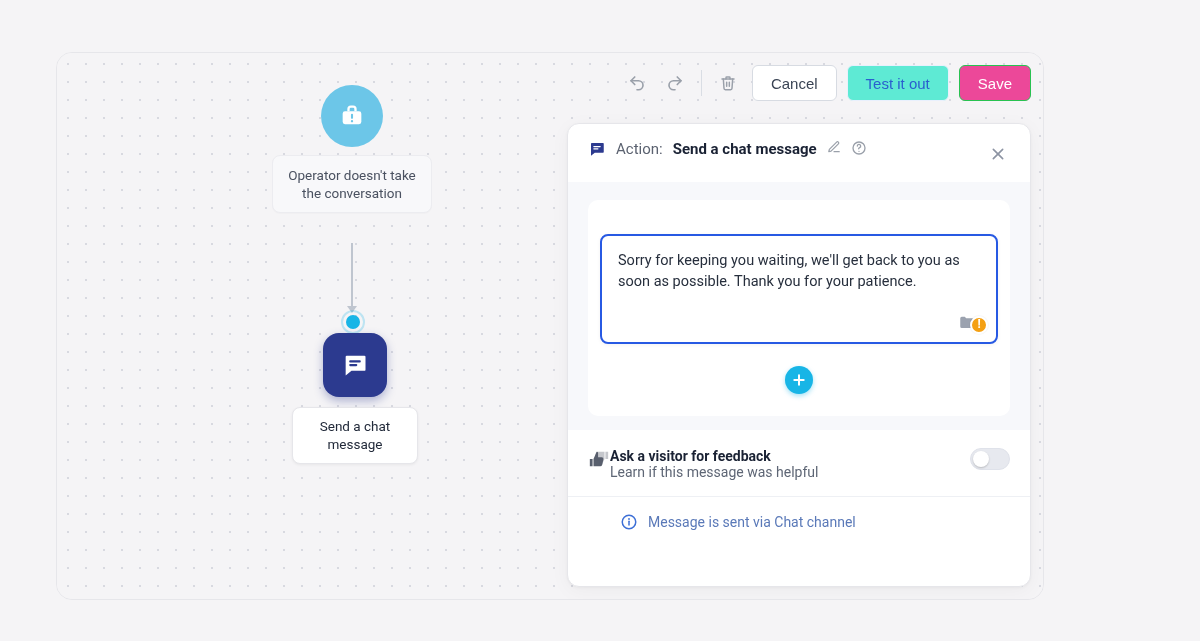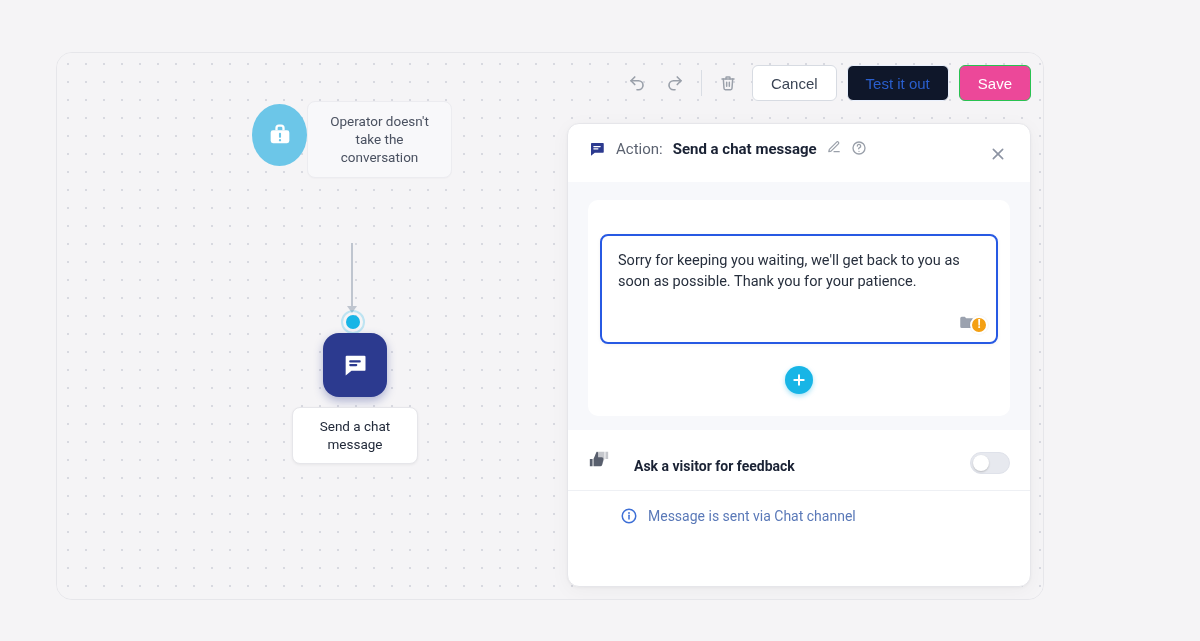--- a/index.html
+++ b/index.html
@@ -51,37 +51,37 @@
     border-radius: 6px;
     padding: 0 18px;
     display: flex; align-items: center; justify-content: center;
     font-size: 15px;
     background: #fff;
     border: 1px solid #d7dbe2;
     color: #3a4454;
     cursor: pointer;
   }
   .btn.test {
-    background: #0f172a;
+    background: #5eead4;
     border-color: #e9f0fd;
     color: #2a5fce;
   }
   .btn.save {
     background: #ec4899;
     border-color: #28c251;
     color: #fff;
     font-weight: 500;
   }
 
   
   .node-trigger {
     position: absolute;
-    left: 195px; top: 40px;
+    left: 195px; top: 32px;
     width: 200px;
-    display: flex; flex-direction: row; align-items: center;
+    display: flex; flex-direction: column; align-items: center;
   }
   .trigger-circle {
     width: 62px; height: 62px; border-radius: 50%;
     background: #6cc6e8;
     display: flex; align-items: center; justify-content: center;
     color: #fff;
   }
   .trigger-card {
     margin-top: 8px;
     width: 160px;
@@ -235,21 +235,21 @@
   .add-btn {
     width:28px; height:28px; border-radius:50%;
     background:#18b5e6; color:#fff;
     display:flex; align-items:center; justify-content:center;
     cursor:pointer;
     box-shadow:0 2px 5px rgba(24,181,230,.4);
   }
 
   .feedback-row {
     padding: 18px 20px 16px;
-    display:flex; align-items:flex-end; gap:24px;
+    display:flex; align-items:flex-start; gap:0;
     border-bottom:1px solid #eef0f4;
   }
   .feedback-row .thumbs { color:#585f6d; }
   .feedback-row .txt .t1 { font-weight:700; font-size:14px; color:#1a2234; }
   .feedback-row .txt .t2 { font-size:14px; color:#5e6675; }
   .toggle {
     margin-left:auto;
     width:40px; height:22px; border-radius:11px;
     background:#e7e9ef; position:relative;
     border:1px solid #dfe2ea;
@@ -391,20 +391,21 @@
 
     <div class="feedback-row">
       <span class="thumbs">
         <svg width="22" height="22" viewBox="0 0 24 24" fill="currentColor">
             <path d="M2 12h3v8H2zM6 20h7.5a2 2 0 0 0 2-1.6l1.3-6A2 2 0 0 0 14.8 10H11V5.5A1.5 1.5 0 0 0 9.5 4L6 12z"></path>
             <path d="M22 12h-3V4h3zM18 4h-7.5a2 2 0 0 0-2 1.6l-1.3 6A2 2 0 0 0 9.2 14H13v4.5A1.5 1.5 0 0 0 14.5 20L18 12z" opacity=".35"></path>
           </svg>
       </span>
       <div class="txt">
         <div class="t1">Ask a visitor for feedback</div>
+        <div class="t2">Learn if this message was helpful</div>
       </div>
       <div class="toggle"></div>
     </div>
 
     <div class="info-row">
       <svg width="18" height="18" viewBox="0 0 24 24" fill="none" stroke="currentColor" stroke-width="2" stroke-linecap="round" stroke-linejoin="round">
           <circle cx="12" cy="12" r="9"></circle>
           <line x1="12" y1="11" x2="12" y2="16"></line>
           <circle cx="12" cy="8" r="1.2" fill="currentColor" stroke="none"></circle>
         </svg>

